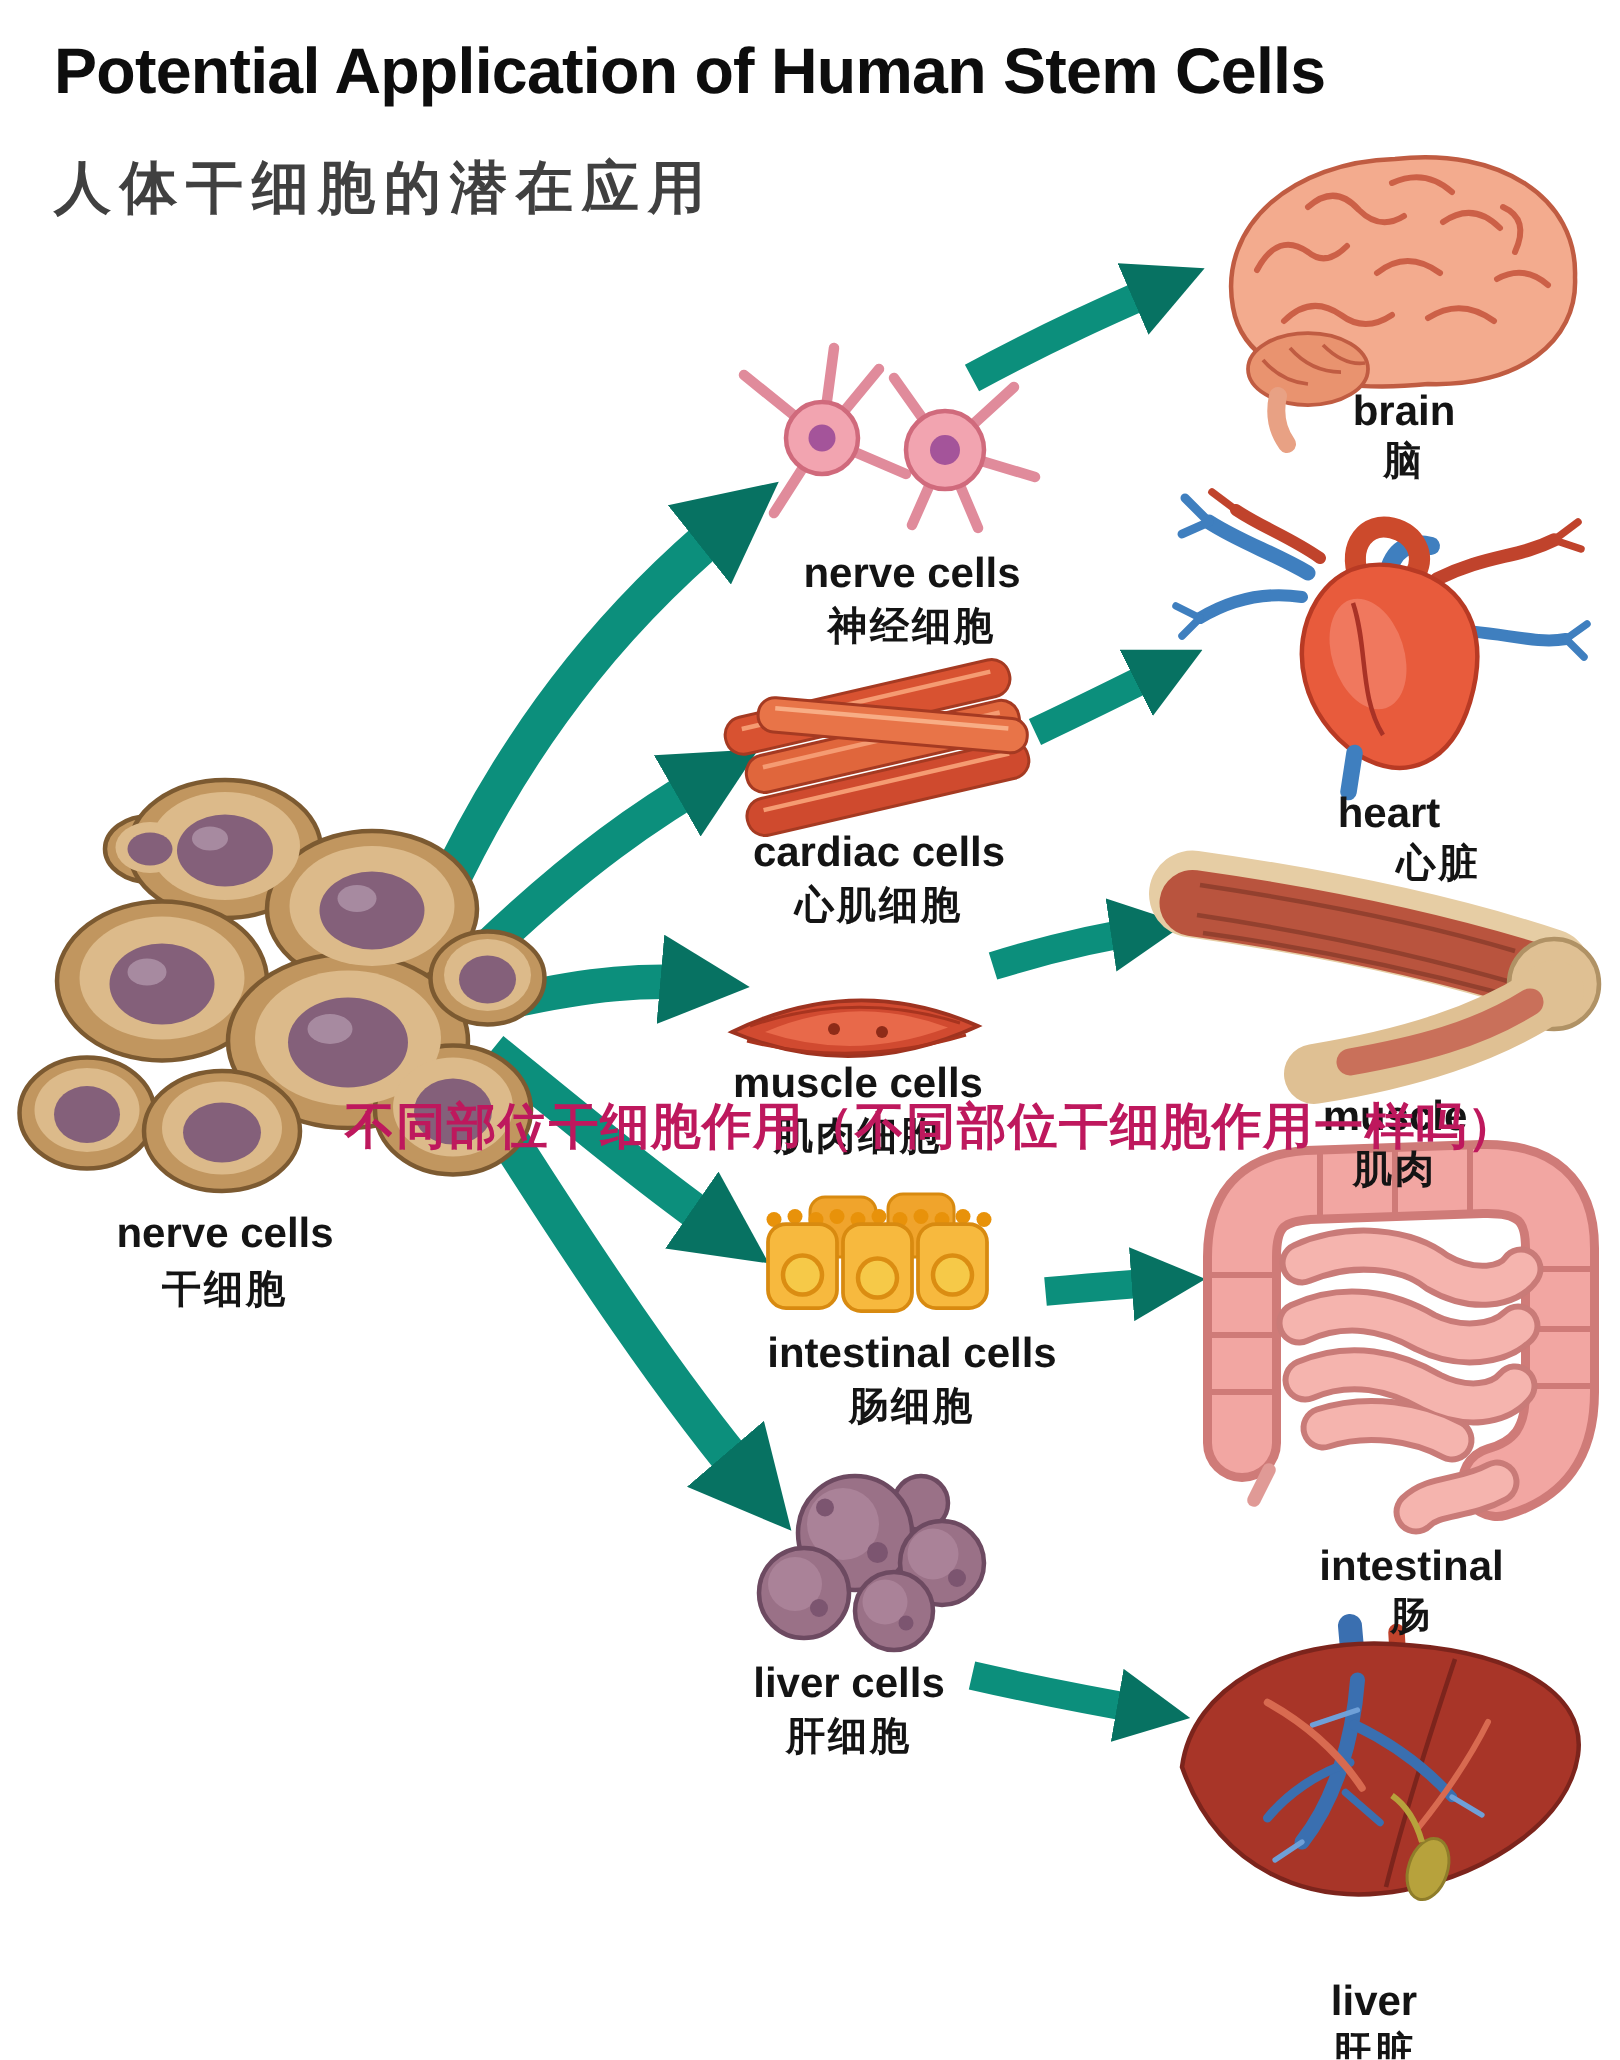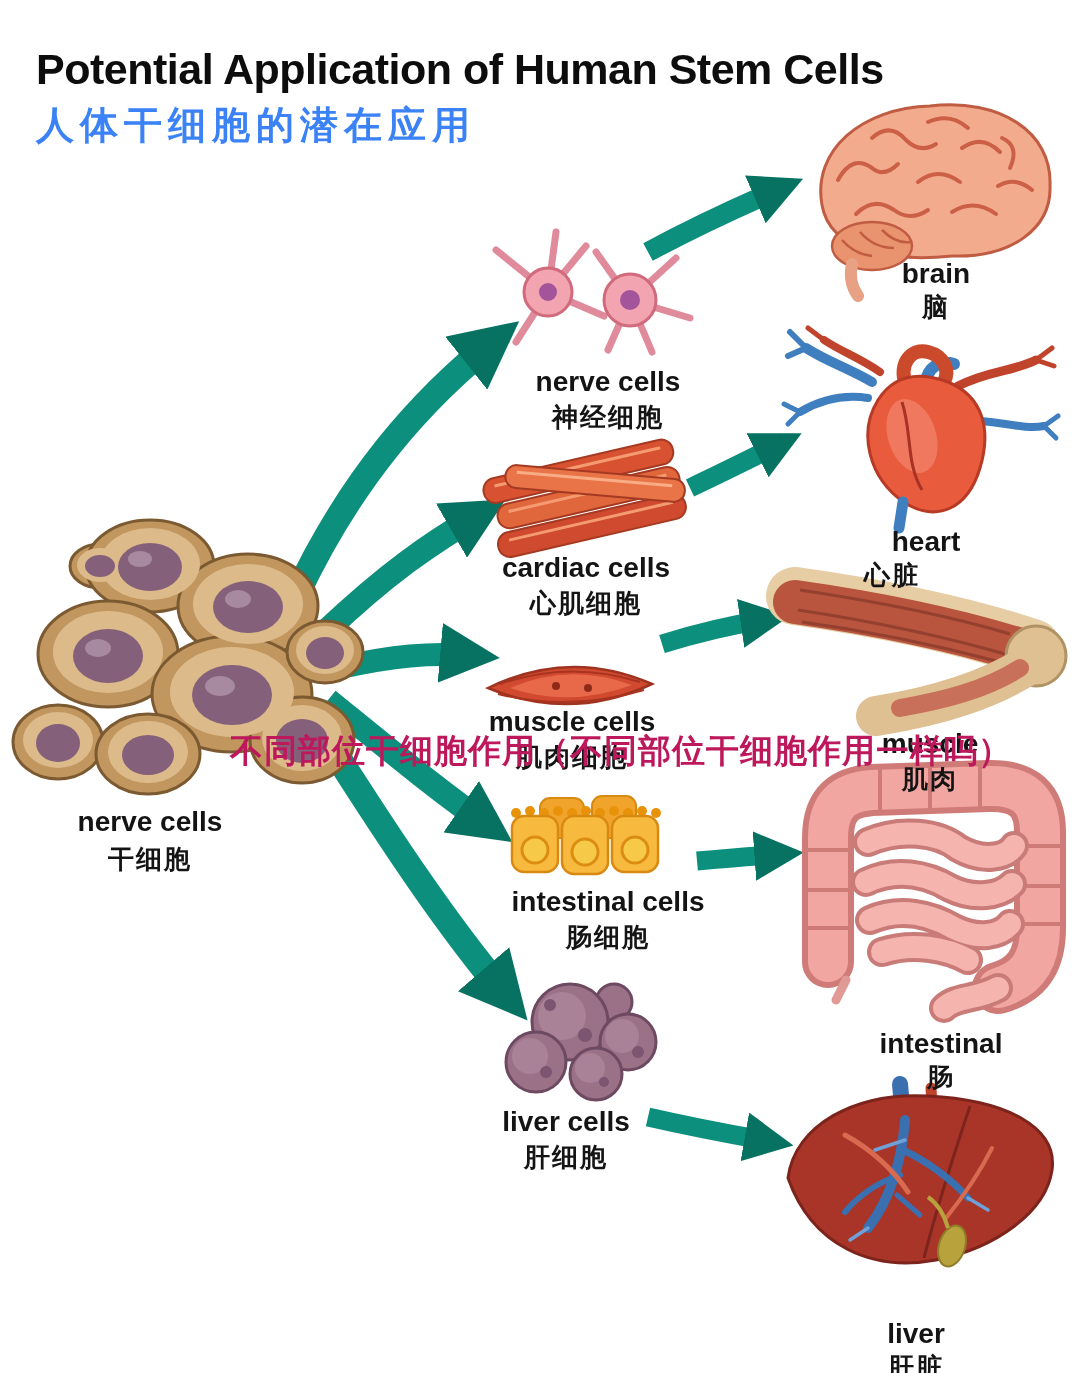--- a/index.html
+++ b/index.html
@@ -3,25 +3,25 @@
 <meta charset="utf-8">
 <style>
   html,body{margin:0;padding:0;background:#fff;}
   .stage{
     position:relative;width:1080px;height:1373px;background:#ffffff;
     overflow:hidden;font-family:"Liberation Sans",sans-serif;color:#111;
   }
   .stage svg{position:absolute;left:0;top:0;}
   .title{
     position:absolute;left:36px;top:24px;font-size:43px;font-weight:800;
-    letter-spacing:-0.5px;color:#0d0d0d;white-space:nowrap;margin-top:21px;
+    letter-spacing:-0.5px;color:#0d0d0d;white-space:nowrap;
   }
   .subtitle{
     position:absolute;left:36px;top:100px;font-size:38px;font-weight:800;
-    letter-spacing:6px;color:#3b82f6;white-space:nowrap;
+    letter-spacing:6px;color:#404040;white-space:nowrap;
   }
   .lbl{
     position:absolute;transform:translateX(-50%);font-weight:700;color:#141414;
     white-space:nowrap;text-align:right;
   }
   .lbl.en{font-size:28px;}
   .lbl.zh{font-size:26px;letter-spacing:2px;}
   .watermark{
     position:absolute;left:230px;top:729px;font-size:33px;font-weight:700;
     color:#be185d;letter-spacing:1px;white-space:nowrap;z-index:5;
@@ -314,21 +314,21 @@
   <div class="lbl en" style="left:608px;top:886px">intestinal cells</div>
   <div class="lbl zh" style="left:608px;top:920px">肠细胞</div>
 
   <div class="lbl en" style="left:566px;top:1106px">liver cells</div>
   <div class="lbl zh" style="left:566px;top:1140px">肝细胞</div>
 
   <div class="lbl en" style="left:936px;top:258px">brain</div>
   <div class="lbl zh" style="left:936px;top:290px">脑</div>
 
   <div class="lbl en" style="left:926px;top:526px">heart</div>
-  <div class="lbl zh" style="left:892px;top:558px">心脏</div>
+  <div class="lbl zh" style="left:959px;top:558px">心脏</div>
 
   <div class="lbl en" style="left:930px;top:728px">muscle</div>
   <div class="lbl zh" style="left:930px;top:762px">肌肉</div>
 
   <div class="lbl en" style="left:941px;top:1028px">intestinal</div>
   <div class="lbl zh" style="left:941px;top:1060px">肠</div>
 
   <div class="lbl en" style="left:916px;top:1318px">liver</div>
   <div class="lbl zh" style="left:916px;top:1350px">肝脏</div>
 

